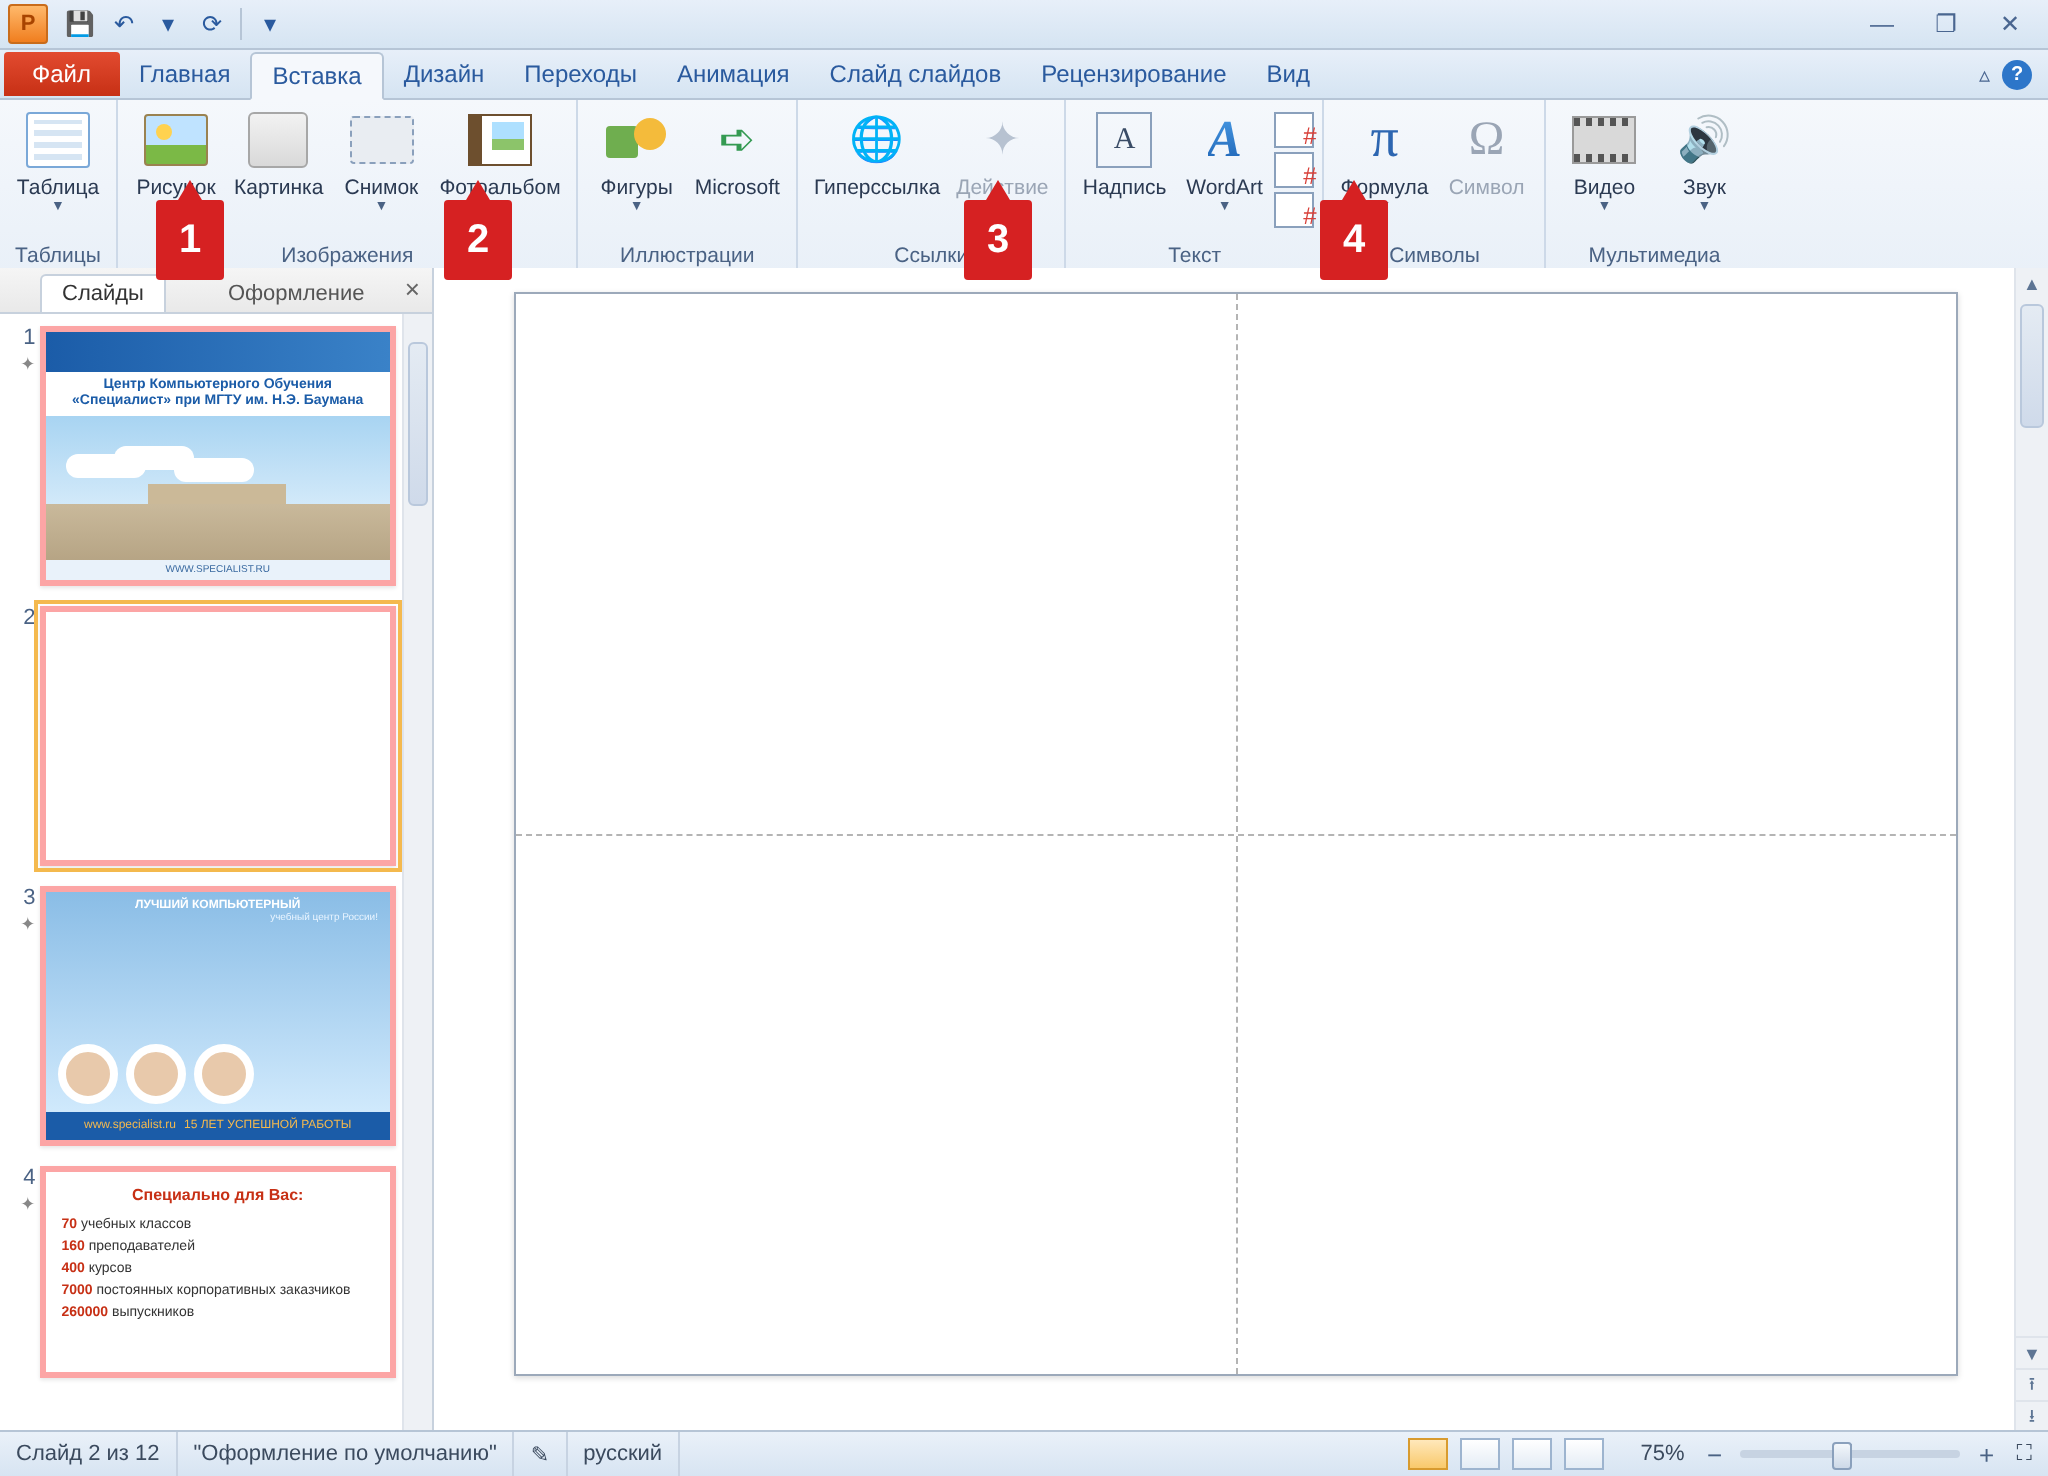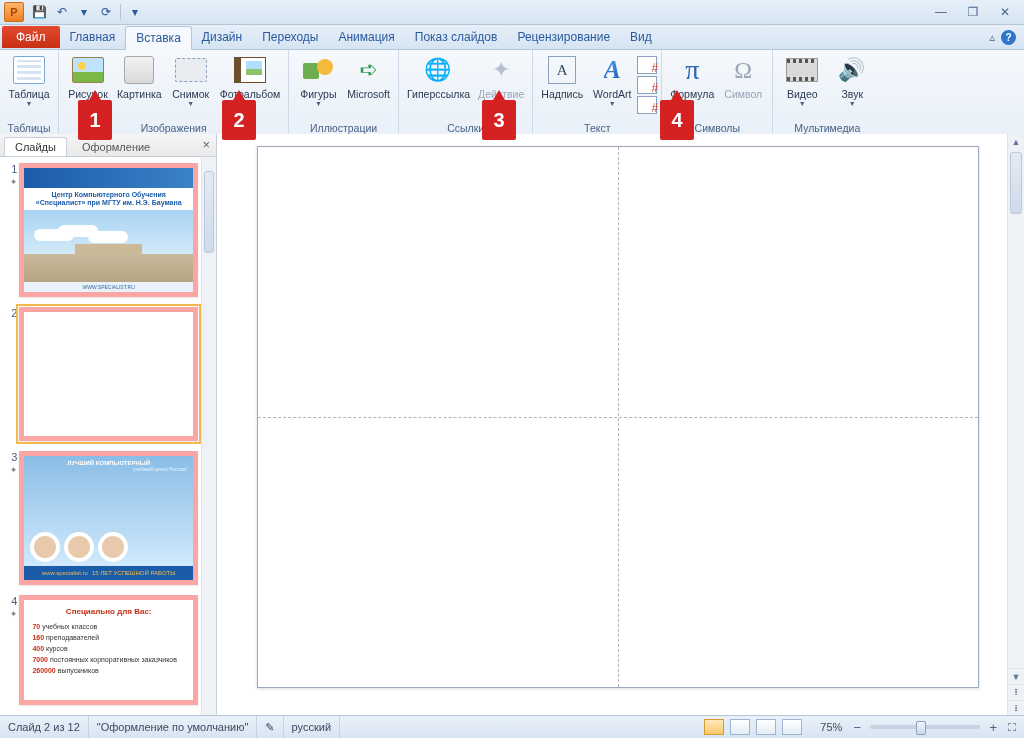--- a/index.html
+++ b/index.html
@@ -58,30 +58,30 @@
 .ic-pi{font-family:"Times New Roman",serif;font-size:28px;color:#2d66b1}
 .ic-omega{font-family:"Times New Roman",serif;font-size:24px;color:#9aa5b5}
 .ic-video{width:30px;height:22px;background:#d9d9d9;border:1px solid #9a9a9a;position:relative}
 .ic-video::before,.ic-video::after{content:"";position:absolute;left:0;right:0;height:4px;background:repeating-linear-gradient(90deg,#555 0 3px,#d9d9d9 3px 6px)}
 .ic-video::before{top:0}.ic-video::after{bottom:0}
 .ic-sound{width:26px;height:26px;display:flex;align-items:center;justify-content:center;color:#d99a2b;font-size:22px}
 
 .workspace{position:absolute;top:134px;bottom:22px;left:0;right:0;display:flex;background:#fff}
 .sidepanel{width:216px;border-right:1px solid #c7d1dd;display:flex;flex-direction:column;background:#fff}
 .sp-tabs{height:22px;display:flex;align-items:flex-end;border-bottom:1px solid #c7d1dd;background:linear-gradient(#f5f5f5,#e9e9e9);font-size:11px;position:relative}
-.sp-tab{padding:3px 10px;border:1px solid #c7d1dd;border-bottom:none;background:#fff;border-radius:3px 3px 0 0;margin-left:4px;color:#333}
+.sp-tab{padding:3px 10px;border:1px solid #c7d1dd;border-bottom:none;background:#fff;border-radius:3px 3px 0 0;margin-left:20px;color:#333}
 .sp-tab.inactive{background:transparent;border-color:transparent;color:#555}
 .sp-close{position:absolute;right:6px;top:3px;color:#666;font-size:13px}
 .thumbs{flex:1;overflow:hidden;position:relative}
 .thumbs-inner{position:absolute;left:0;top:0;right:14px;padding:6px 4px}
 .thumbs-scroll{position:absolute;right:0;top:0;bottom:0;width:14px;background:#eef1f5;border-left:1px solid #dfe4eb}
 .thumbs-scroll .bar{position:absolute;left:2px;right:2px;top:14px;height:80px;background:linear-gradient(#e4ebf3,#cfdaea);border:1px solid #b9c8dc;border-radius:3px}
 .thumb-row{display:flex;margin-bottom:10px}
 .thumb-num{width:14px;font-size:11px;color:#4a6284;text-align:right;padding-right:2px}
-.thumb{width:176px;height:124px;border:5px solid #fca5a5;background:#fff;box-shadow:0 1px 2px rgba(0,0,0,0.1);position:relative;overflow:hidden;font-size:7px}
+.thumb{width:176px;height:124px;border:3px solid #fca5a5;background:#fff;box-shadow:0 1px 2px rgba(0,0,0,0.1);position:relative;overflow:hidden;font-size:7px}
 .thumb.sel{outline:2px solid #f4b94e;outline-offset:1px}
 .thumb-star{font-size:9px;color:#888;margin-top:2px}
 
 .s1-top{height:18px;background:linear-gradient(90deg,#1b5ca8,#3a82c8);color:#fff;font-size:5px;padding:1px 3px}
 .s1-title{text-align:center;color:#1b5ca8;font-size:7px;font-weight:bold;padding:3px 4px;line-height:8px}
 .s1-sky{height:50px;background:linear-gradient(#a8d4f2,#d8ecfa);position:relative}
 .s1-sky::before{content:"";position:absolute;left:20%;top:30%;width:40px;height:12px;background:#fff;border-radius:10px;box-shadow:30px 6px 0 #fff,-24px 4px 0 #fff}
 .s1-bld{height:30px;background:linear-gradient(#c9b99b,#b5a383);position:relative;margin-top:-6px}
 .s1-bld::after{content:"";position:absolute;left:30%;right:30%;top:-10px;height:10px;background:#cbb998}
 .s1-bot{position:absolute;bottom:0;left:0;right:0;height:10px;background:#e9f2fa;text-align:center;color:#3a6aa0;font-size:5px;line-height:10px}
@@ -141,21 +141,21 @@
   </div>
 </div>
 
 <div class="tabs">
   <div class="tab-file">Файл</div>
   <div class="tab">Главная</div>
   <div class="tab active">Вставка</div>
   <div class="tab">Дизайн</div>
   <div class="tab">Переходы</div>
   <div class="tab">Анимация</div>
-  <div class="tab">Показ слайдов</div>
+  <div class="tab">Слайд слайдов</div>
   <div class="tab">Рецензирование</div>
   <div class="tab">Вид</div>
   <div class="tabs-help">
     <span style="color:#4a6690">▵</span>
     <span class="help-circ">?</span>
   </div>
 </div>
 
 <div class="ribbon">
 

